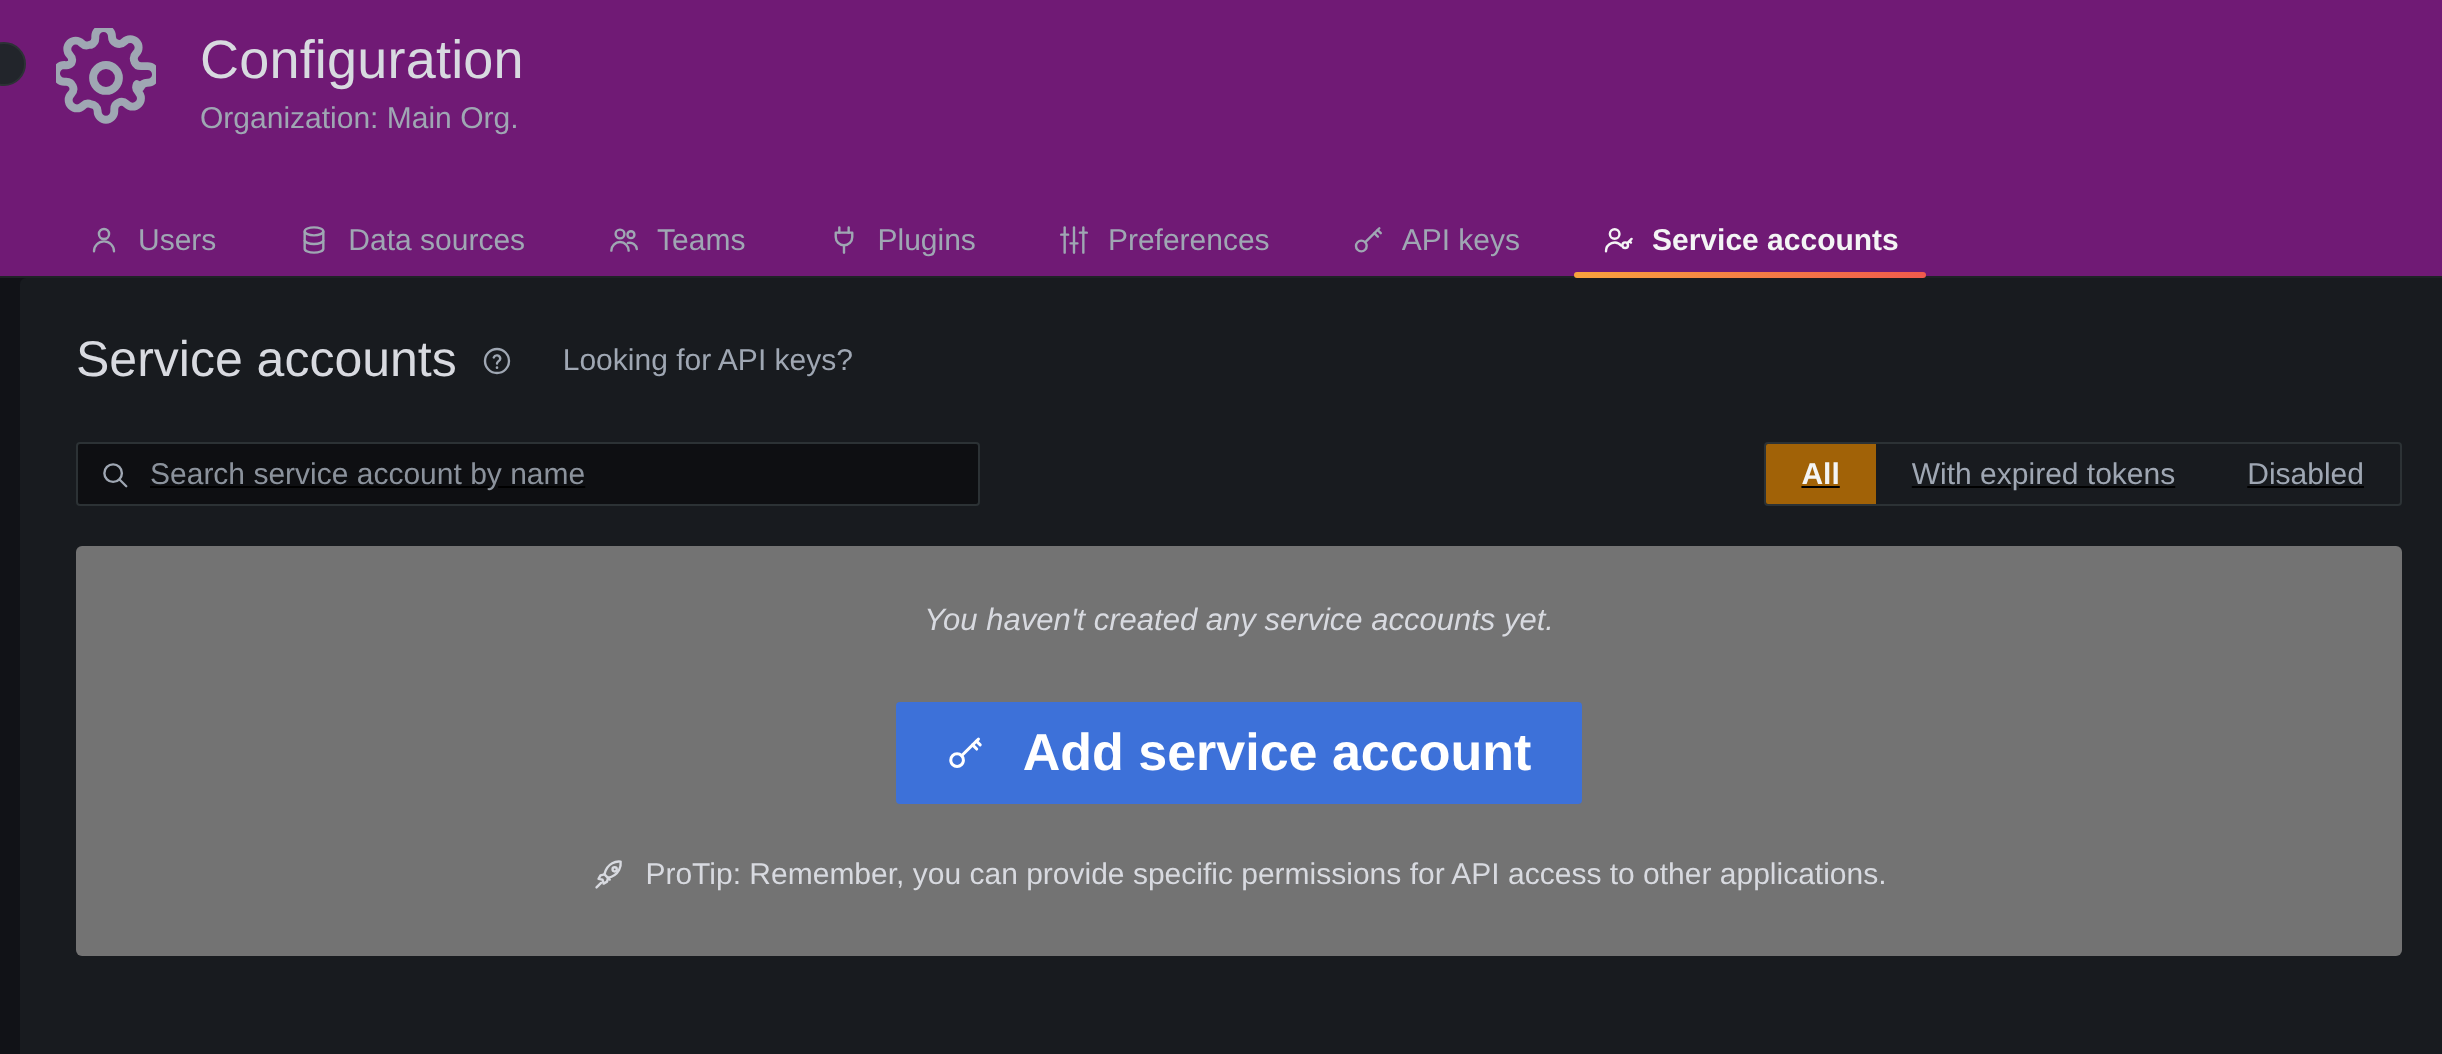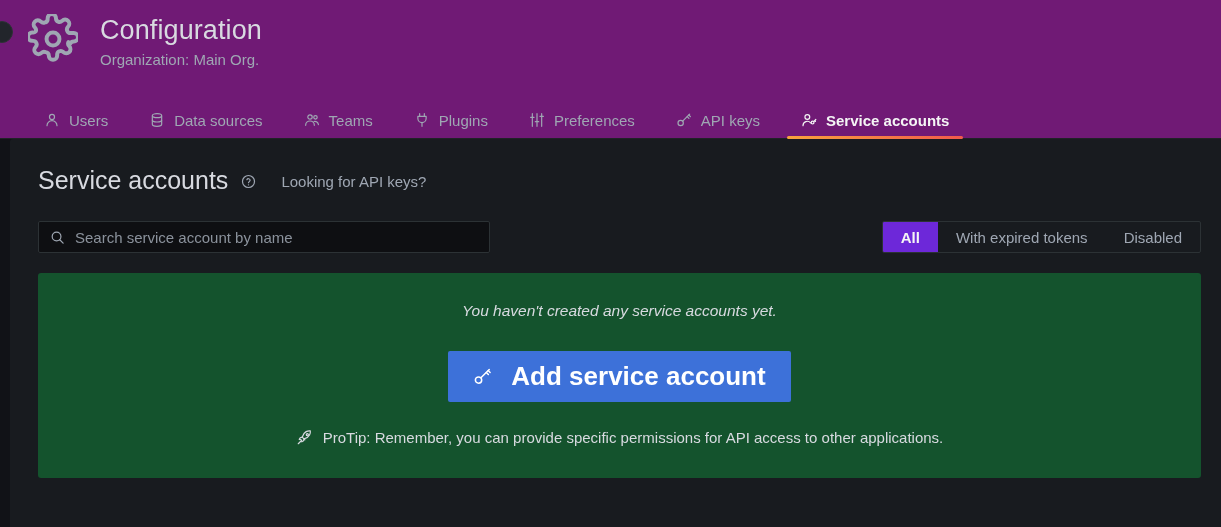--- a/index.html
+++ b/index.html
@@ -150,20 +150,21 @@
   }
   .help-icon { width: 15px; height: 15px; flex: 0 0 15px; color: #9fa7b3; }
   .help-icon svg { display: block; width: 15px; height: 15px; }
 
   
   .toolbar {
     display: flex;
     justify-content: space-between;
     margin-top: 26px;
     padding-right: 10px;
+    text-decoration: underline;
   }
 
   .search-box {
     position: relative;
     width: 452px;
     height: 32px;
     background: #0e0f12;
     border: 1px solid #2c3235;
     border-radius: 2px;
     display: flex;
@@ -201,30 +202,30 @@
     padding: 0 18px;
     font-size: 15px;
     color: #9fa7b3;
     cursor: pointer;
     white-space: nowrap;
     background: transparent;
     border: 0;
     font-family: "Liberation Sans", sans-serif;
   }
   .radio-btn.selected {
-    background: #6d28d9;
+    background: #a16207;
     color: #f4f5f5;
     font-weight: bold;
   }
 
   
   .empty-panel {
     margin-top: 20px;
     margin-right: 10px;
-    background: #14532d;
+    background: #737373;
     border-radius: 3px;
     height: 205px;
     display: flex;
     flex-direction: column;
     align-items: center;
     padding-top: 27px;
   }
 
   .empty-msg {
     font-size: 15.5px;

